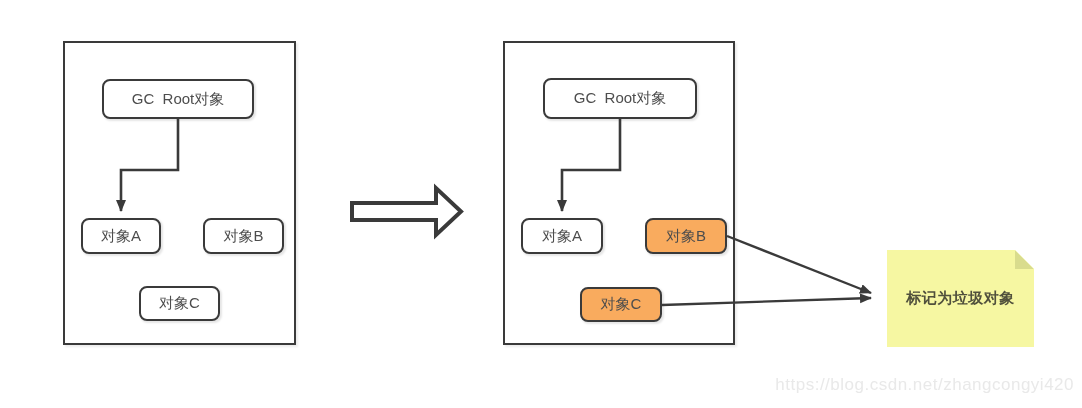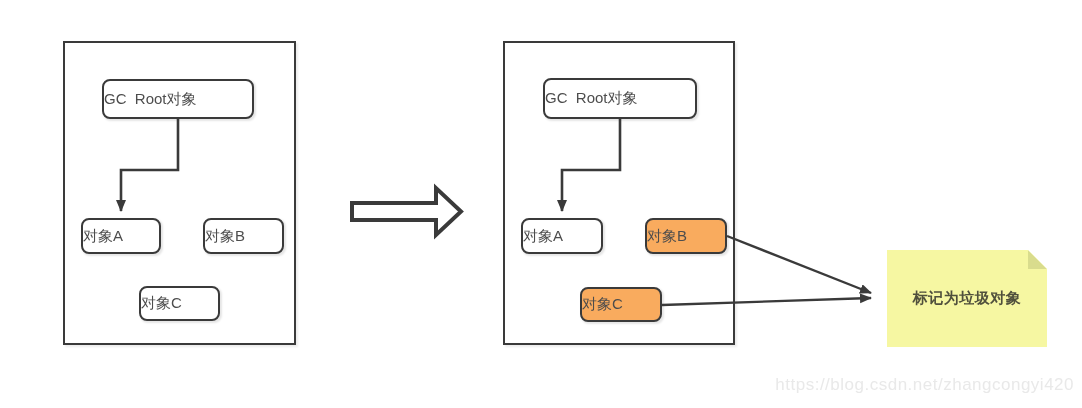--- a/index.html
+++ b/index.html
@@ -27,41 +27,41 @@
     box-sizing:border-box;
   }
   #panel-left{left:63px;top:41px;width:233px;height:304px;}
   #panel-right{left:503px;top:41px;width:232px;height:304px;}
   .node{
     position:absolute;
     border:2px solid var(--stroke);
     border-radius:8px;
     background:#ffffff;
     box-sizing:border-box;
-    display:flex;align-items:center;justify-content:flex-start;
+    display:flex;align-items:center;justify-content:center;
     font-size:15px;color:var(--text);
     white-space:pre;
     box-shadow:1.5px 1.5px 2px rgba(0,0,0,0.10);
   }
   .node.orange{background:var(--orange-fill);}
   #gc-left{left:102px;top:79px;width:152px;height:40px;}
   #gc-right{left:543px;top:78px;width:154px;height:41px;}
   #obj-a-left{left:81px;top:218px;width:80px;height:36px;}
   #obj-b-left{left:203px;top:218px;width:81px;height:36px;}
   #obj-c-left{left:139px;top:286px;width:81px;height:35px;}
   #obj-a-right{left:521px;top:218px;width:82px;height:36px;}
   #obj-b-right{left:645px;top:218px;width:82px;height:36px;}
   #obj-c-right{left:580px;top:287px;width:82px;height:35px;}
   .overlay{
     position:absolute;left:0;top:0;width:1082px;height:408px;
     pointer-events:none;
   }
   .note{
     position:absolute;
-    left:887px;top:250px;width:160px;height:97px;
+    left:887px;top:250px;width:147px;height:97px;
     background:var(--note-bg);
     clip-path:polygon(0 0, calc(100% - 19px) 0, 100% 19px, 100% 100%, 0 100%);
     display:flex;align-items:center;justify-content:center;
     font-size:15px;font-weight:bold;color:var(--note-text);
     letter-spacing:0.5px;
   }
   .note-fold{
     position:absolute;top:0;right:0;width:19px;height:19px;
     background:var(--note-fold);
     clip-path:polygon(0 0, 100% 100%, 0 100%);

